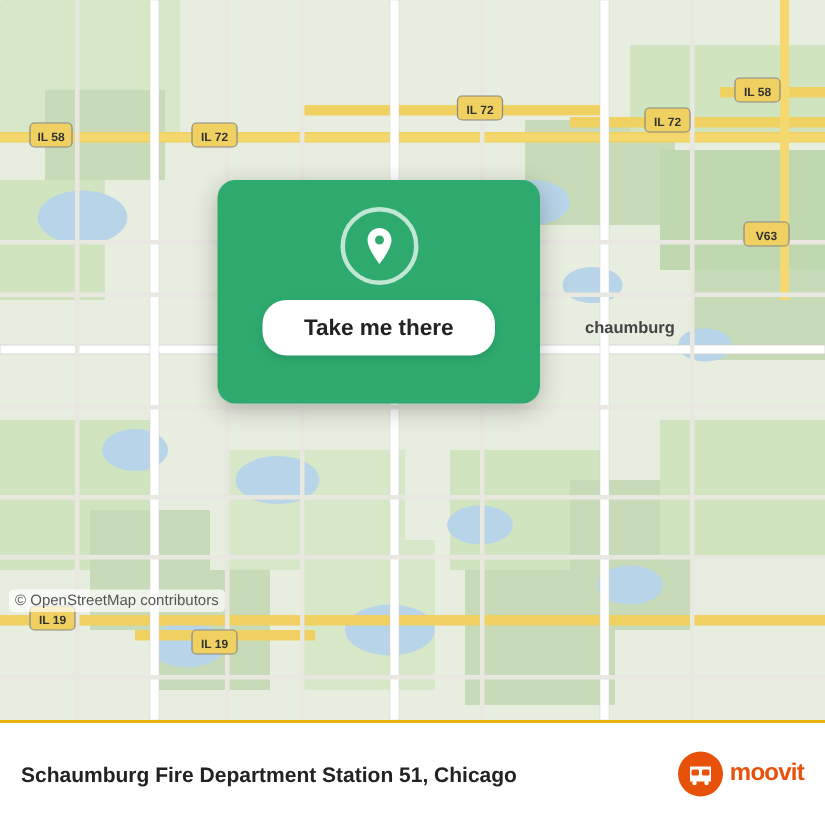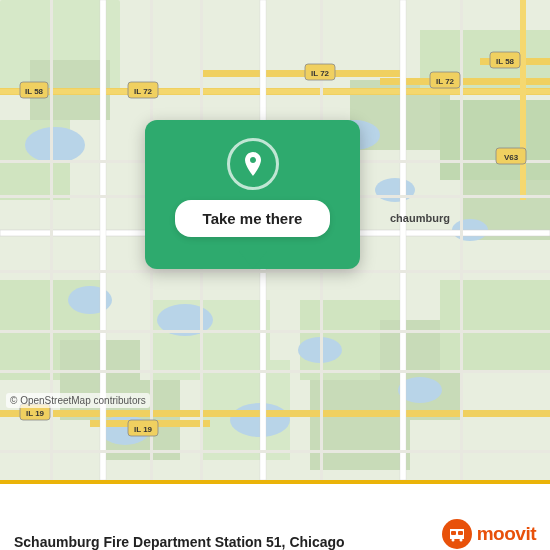--- a/index.html
+++ b/index.html
@@ -79,23 +79,23 @@
       border-top: 18px solid #2eaa6e;
       margin-bottom: 0;
     }
 
     
     #bottom-bar {
       width: 550px;
       height: 70px;
       background: white;
       display: flex;
-      align-items: flex-end;
+      align-items: center;
       padding: 0 14px;
-      border-top: 4px solid #eab308;
+      border-top: 2px solid #eab308;
       gap: 10px;
     }
 
     #attribution {
       position: absolute;
       bottom: 72px;
       left: 6px;
       font-size: 10px;
       color: #555;
       background: rgba(255,255,255,0.7);
@@ -117,21 +117,21 @@
       gap: 4px;
       flex-shrink: 0;
     }
 
     #moovit-icon {
       width: 32px;
       height: 32px;
     }
 
     #moovit-text {
-      font-size: 19px;
+      font-size: 16px;
       font-weight: 700;
       color: #e8510a;
       letter-spacing: -0.5px;
     }
   </style>
 </head>
 <body>
 
 <div id="map-container">
   <svg id="map-svg" viewBox="0 0 550 480" xmlns="http://www.w3.org/2000/svg">

